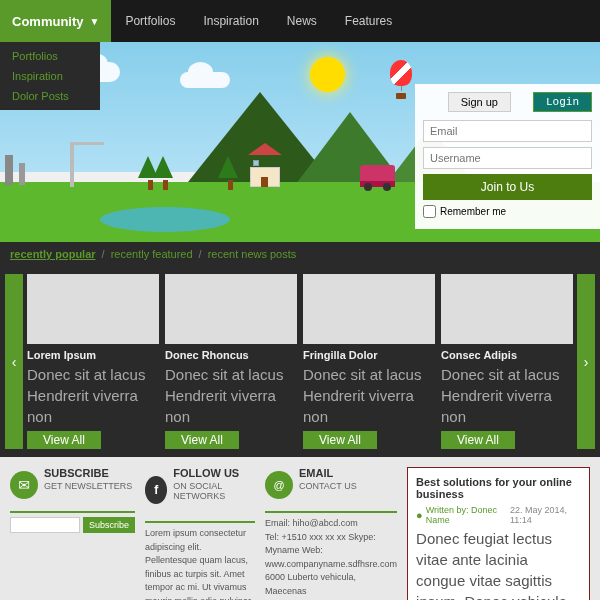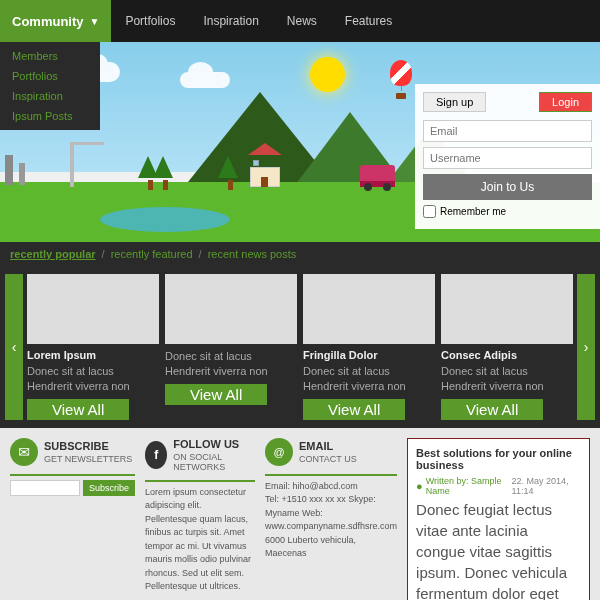--- a/index.html
+++ b/index.html
@@ -77,55 +77,55 @@
     .chimney { width: 8px; height: 30px; background: #888; display: inline-block; margin-right: 3px; }
     .chimney2 { width: 6px; height: 22px; background: #999; display: inline-block; }
 
     
     .crane { position: absolute; bottom: 55px; left: 70px; }
     .crane-pole { width: 4px; height: 45px; background: #bbb; }
     .crane-arm { width: 30px; height: 3px; background: #bbb; position: absolute; top: 0; left: 4px; }
 
     
     .login-panel { position: absolute; top: 42px; right: 0; background: rgba(255,255,255,0.95); width: 185px; padding: 8px; z-index: 50; }
-    .login-tabs { display: flex; gap: 9px; margin-bottom: 8px; justify-content: space-between; }
+    .login-tabs { display: flex; gap: 22px; margin-bottom: 8px; justify-content: flex-end; }
     .login-tab { padding: 3px 12px; border: 1px solid #ccc; background: #eee; font-size: 11px; cursor: pointer; }
-    .login-tab.active { background: #ef4444; color: white; border-color: #5a9a2a; }
+    .login-tab.active { background: #0f766e; color: white; border-color: #5a9a2a; font-family: Liberation Mono, monospace; }
     .login-field { width: 100%; border: 1px solid #ccc; padding: 4px 6px; font-size: 11px; margin-bottom: 5px; display: block; }
-    .login-btn { width: 100%; background: #737373; color: white; border: none; padding: 6px; font-size: 12px; cursor: pointer; margin-bottom: 5px; }
+    .login-btn { width: 100%; background: #4d7c0f; color: white; border: none; padding: 6px; font-size: 12px; cursor: pointer; margin-bottom: 5px; }
     .login-remember { display: flex; align-items: center; gap: 4px; font-size: 10px; margin-bottom: 3px; }
 
     
     .tabs-bar { background: #2a2a2a; padding: 6px 10px; display: flex; gap: 4px; align-items: center; }
     .tab-link { color: #5a9a2a; font-size: 11px; cursor: pointer; }
     .tab-link.active { font-weight: bold; text-decoration: underline; }
     .tab-sep { color: #777; margin: 0 2px; font-size: 11px; }
 
     
     .content { background: #2a2a2a; padding: 8px 5px 8px; position: relative; }
     .content-inner { display: flex; align-items: stretch; gap: 0; }
     .arrow-btn { background: #5a9a2a; color: white; border: none; width: 18px; cursor: pointer; display: flex; align-items: center; justify-content: center; font-size: 14px; align-self: stretch; }
 
     .cards { display: flex; gap: 6px; flex: 1; padding: 0 4px; }
     .card { flex: 1; }
     .card-img { width: 100%; height: 70px; background: #ddd; margin-bottom: 5px; }
     .card-title { font-size: 11px; font-weight: bold; color: #eee; margin-bottom: 3px; }
-    .card-text { font-size: 11px; color: #aaa; line-height: 1.4; margin-bottom: 4px; }
-    .card-btn { background: #5a9a2a; color: white; border: none; font-size: 15px; padding: 2px 25px; cursor: pointer; }
+    .card-text { font-size: 15px; color: #aaa; line-height: 1.4; margin-bottom: 4px; }
+    .card-btn { background: #5a9a2a; color: white; border: none; font-size: 12px; padding: 2px 16px; cursor: pointer; }
 
     
     .footer { background: #e8e8e8; padding: 10px; display: flex; gap: 10px; }
     .footer-col { flex: 1; }
     .footer-col-wide { flex: 1.5; background: white; padding: 8px; border: 1px solid #7f1d1d; }
     .footer-icon { display: inline-block; width: 28px; height: 28px; border-radius: 50%; display: flex; align-items: center; justify-content: center; font-size: 14px; margin-bottom: 4px; }
     .footer-icon-sub { background: #5a9a2a; color: white; }
     .footer-icon-social { background: #333; color: white; }
     .footer-icon-email { background: #5a9a2a; color: white; }
     .footer-heading { font-size: 11px; font-weight: bold; color: #333; margin-bottom: 2px; }
-    .footer-subheading { font-size: 9px; color: #666; margin-bottom: 4px; }
+    .footer-subheading { font-size: 9px; color: #666; margin-bottom: 16px; }
     .footer-text { font-size: 9px; color: #555; line-height: 1.5; }
     .footer-input { width: 70px; border: 1px solid #ccc; padding: 2px 4px; font-size: 9px; }
     .footer-btn-sm { background: #5a9a2a; color: white; border: none; padding: 2px 6px; font-size: 9px; cursor: pointer; }
     .footer-news-title { font-size: 11px; font-weight: bold; color: #333; margin-bottom: 5px; }
     .footer-news-meta { font-size: 9px; color: #888; margin-bottom: 3px; display: flex; justify-content: space-between; }
     .footer-news-author { color: #5a9a2a; }
     .footer-news-date { color: #888; }
     .footer-news-body { font-size: 15px; color: #555; line-height: 1.4; margin-bottom: 4px; }
     .footer-news-more { color: #5a9a2a; font-size: 9px; cursor: pointer; }
     .footer-actions { display: flex; gap: 8px; margin-top: 4px; font-size: 14px; color: #888; }
@@ -140,24 +140,23 @@
     <span>Community</span>
     <span class="arrow">▼</span>
   </div>
   <div class="nav-item">Portfolios</div>
   <div class="nav-item">Inspiration</div>
   <div class="nav-item">News</div>
   <div class="nav-item">Features</div>
 </nav>
 
 <div class="dropdown">
-  <span class="dropdown-item">Members</span>
   <span class="dropdown-item">Portfolios</span>
   <span class="dropdown-item">Inspiration</span>
-  <span class="dropdown-item">Ipsum Posts</span>
+  <span class="dropdown-item">Dolor Posts</span>
 </div>
 
 <div class="hero">
   <div class="hero-scene">
 
     <div class="sky"></div>
 
     <div class="sun"></div>
 
     <div class="cloud cloud1"></div>
@@ -254,20 +253,21 @@
     <div class="cards">
       <div class="card">
         <div class="card-img"></div>
         <div class="card-title">Lorem Ipsum</div>
         <div class="card-text">Donec sit at lacus
 Hendrerit viverra non</div>
         <button class="card-btn">View All</button>
       </div>
       <div class="card">
         <div class="card-img"></div>
+        <div class="card-title">Donec Rhoncus</div>
         <div class="card-text">Donec sit at lacus
 Hendrerit viverra non</div>
         <button class="card-btn">View All</button>
       </div>
       <div class="card">
         <div class="card-img"></div>
         <div class="card-title">Fringilla Dolor</div>
         <div class="card-text">Donec sit at lacus
 Hendrerit viverra non</div>
         <button class="card-btn">View All</button>
@@ -328,21 +328,21 @@
 Skype: Myname
 Web: www.companyname.sdfhsre.com
 6000 Luberto vehicula, Maecenas</div>
   </div>
 
   <div class="footer-col-wide">
     <div class="footer-news-title">Best solutions for your online business</div>
     <div class="footer-news-meta">
       <span style="display:flex; align-items:center;">
         <span class="user-icon">●</span>
-        <span class="footer-news-author">Written by: Sample Name</span>
+        <span class="footer-news-author">Written by: Donec Name</span>
       </span>
       <span class="footer-news-date">22. May 2014, 11:14</span>
     </div>
     <div class="footer-news-body">Donec feugiat lectus vitae ante lacinia congue vitae sagittis ipsum. Donec vehicula fermentum dolor eget sollicitudin.</div>
     <a href="#" class="footer-news-more">Show more...</a>
     <div class="footer-actions">
       <span style="cursor:pointer;">↩</span>
       <span style="cursor:pointer;">↪</span>
       <span style="cursor:pointer;">★</span>
     </div>

